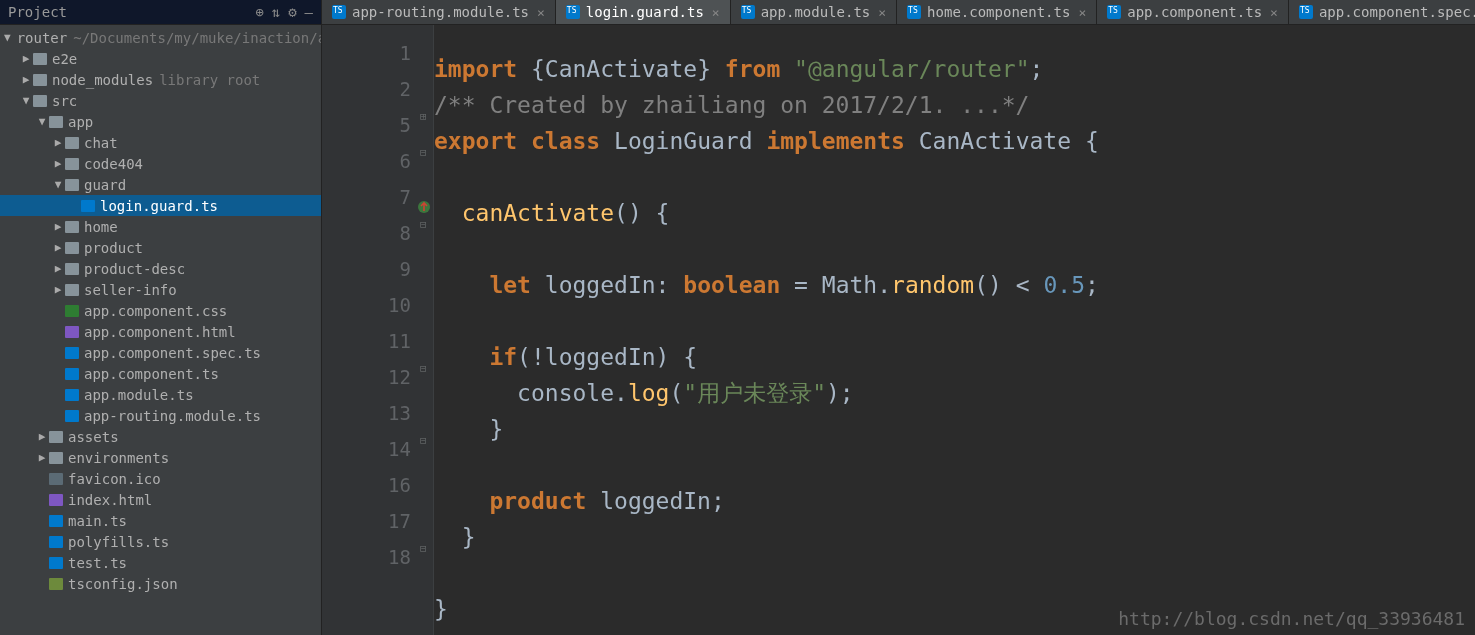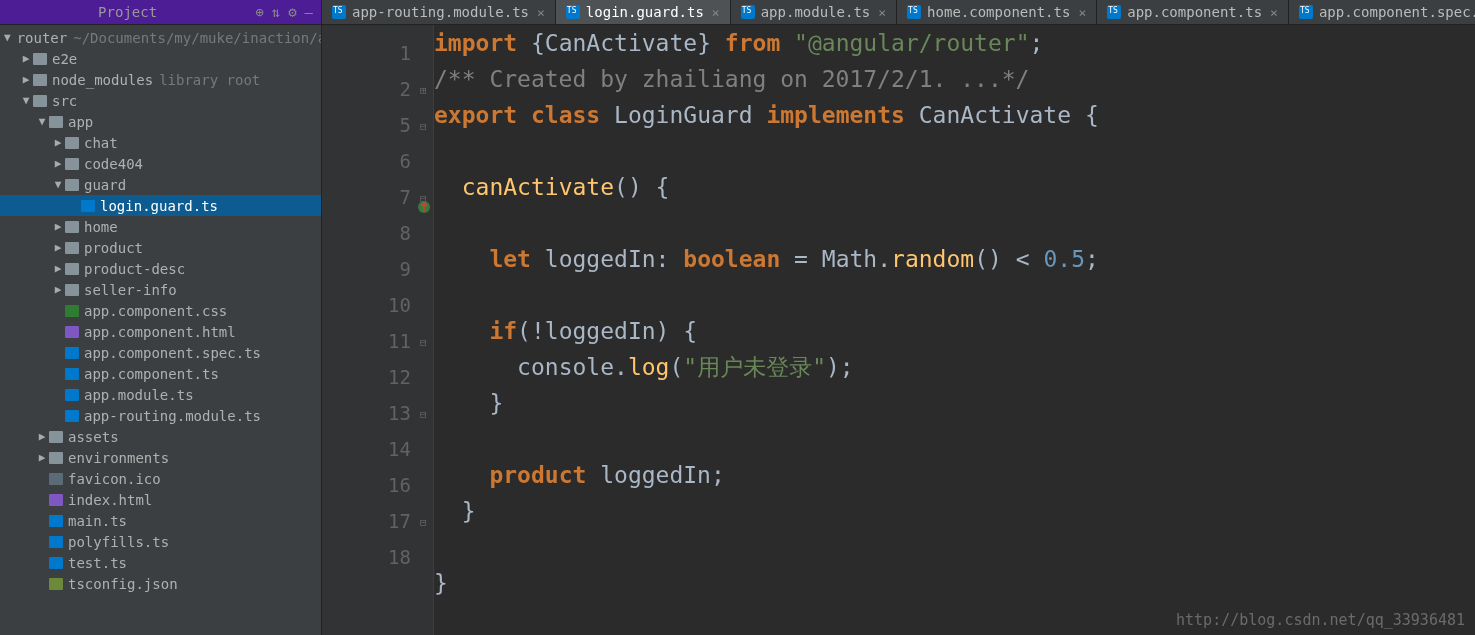--- a/index.html
+++ b/index.html
@@ -10,23 +10,22 @@
   color: #a9b7c6;
   width: 1475px;
   height: 635px;
   overflow: hidden;
   display: flex;
   flex-direction: column;
 }
 .top-row {
   display: flex;
   height: 25px;
-  background: #4c1d95;
+  background: #0f172a;
   border-bottom: 1px solid #222;
-  text-align: center;
 }
 .panel-header {
   width: 322px;
   display: flex;
   align-items: center;
   padding: 0 8px;
   color: #999;
   border-right: 1px solid #222;
 }
 .panel-header .title { flex: 1; }
@@ -130,21 +129,21 @@
   font-size: 19px;
   position: relative;
 }
 .gutter-icon {
   position: absolute;
   right: 2px; top: 10px;
   width: 14px; height: 14px;
 }
 .code {
   flex: 1;
-  padding-top: 0;
+  padding-top: 26px;
   font-size: 23px;
 }
 .codeline {
   height: 36px;
   line-height: 36px;
   white-space: pre;
   position: relative;
 }
 .fold {
   position: absolute;
@@ -157,21 +156,21 @@
 .id { color: #a9b7c6; }
 .fn { color: #ffc66d; }
 .str { color: #6a8759; }
 .num { color: #6897bb; }
 .cm { color: #808080; }
 .op { color: #a9b7c6; }
 .watermark {
   position: absolute;
   right: 10px; bottom: 6px;
   color: #6b6b6b;
-  font-size: 15px;
+  font-size: 18px;
   font-family: monospace;
 }
 </style>
 </head>
 <body>
 
 <div class="top-row">
   <div class="panel-header">
     <span class="title">Project</span>
     <span class="icon">⊕</span>

